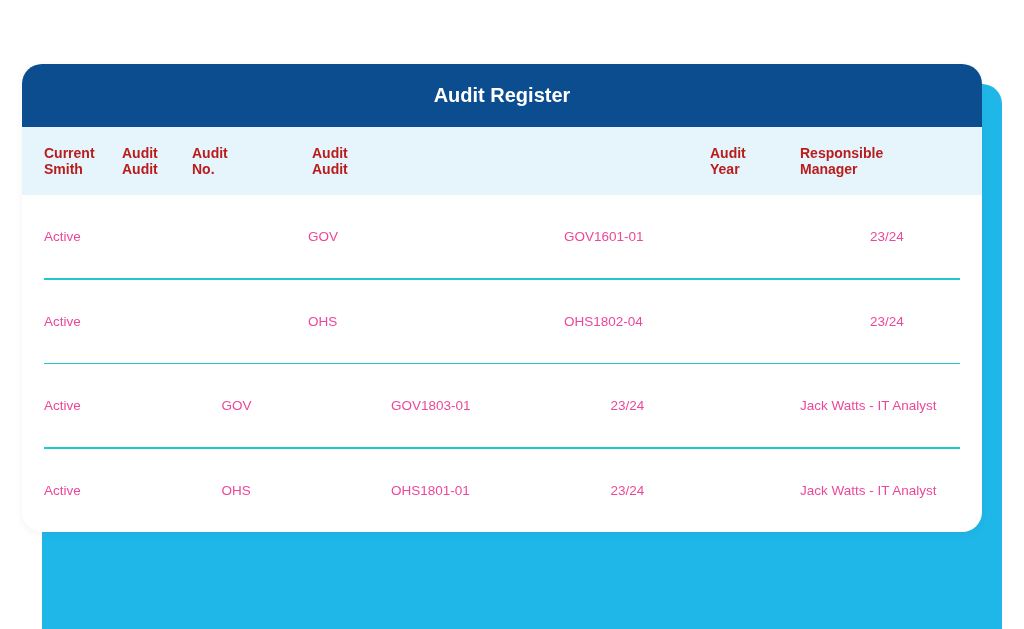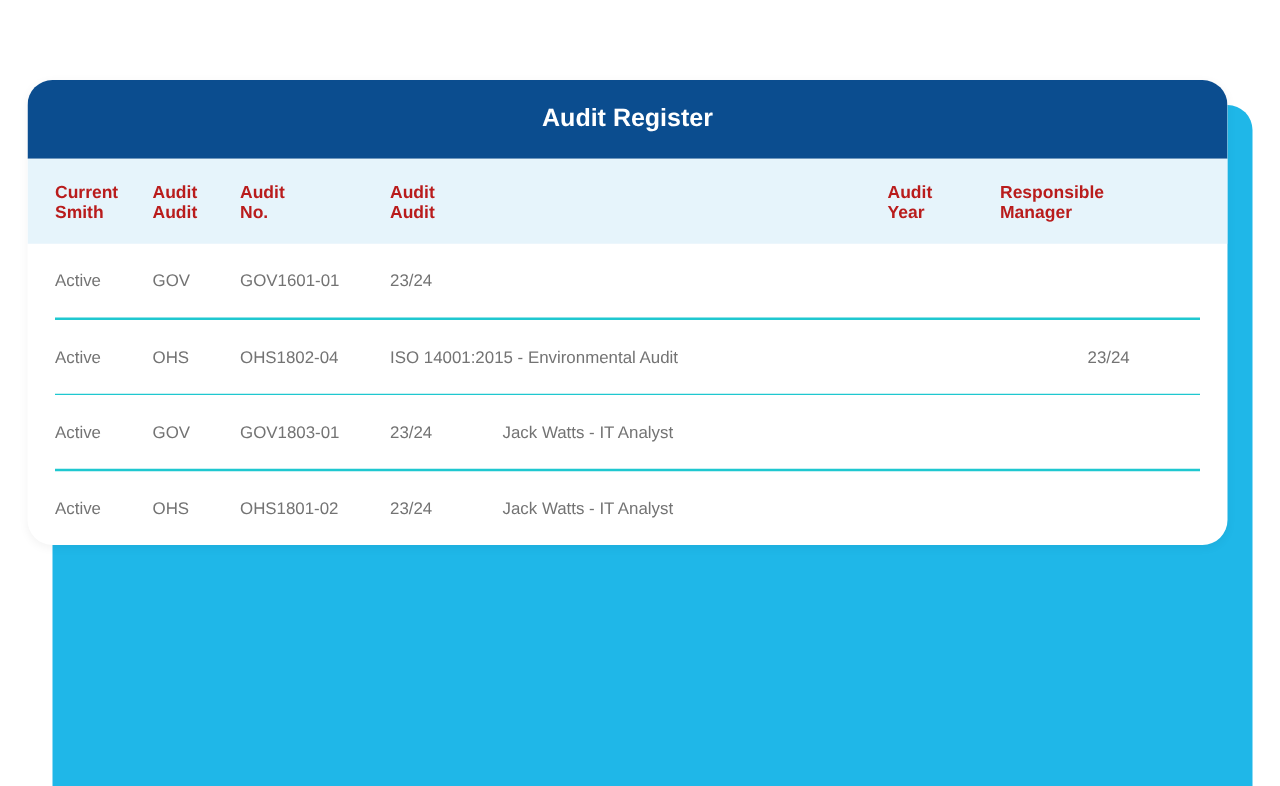--- a/index.html
+++ b/index.html
@@ -48,24 +48,25 @@
     .col-header-row {
       display: flex;
       background: #e6f4fb;
       padding: 18px 22px;
       font-weight: 700;
       color: #b91c1c;
       font-size: 14px;
     }
     .body-row {
       display: flex;
-      padding: 22px 22px;
-      color: #737373;
+      padding: 34px 22px;
+      color: #ec4899;
       font-size: 13.5px;
       align-items: center;
+      justify-content: space-between;
     }
     .divider {
       height: 1.5px;
       background: #1fc8d0;
       margin: 0 22px;
     }
     .col-status { width: 78px; flex-shrink: 0; padding-right: 8px; }
     .col-type   { width: 70px; flex-shrink: 0; padding-right: 8px; }
     .col-no     { width: 120px; flex-shrink: 0; padding-right: 8px; }
     .col-title  { flex: 1; padding-right: 8px; }
@@ -114,36 +115,35 @@
       <div class="col-type">GOV</div>
       <div class="col-no">GOV1601-01</div>
       <div class="col-year">23/24</div>
     </div>
     <div class="divider"></div>
 
     <div class="body-row">
       <div class="col-status">Active</div>
       <div class="col-type">OHS</div>
       <div class="col-no">OHS1802-04</div>
-      <div class="col-title">ISO 14001:2015 - Environmental Audit</div>
       <div class="col-year">23/24</div>
     </div>
     <div class="divider"></div>
 
     <div class="body-row">
       <div class="col-status">Active</div>
       <div class="col-type">GOV</div>
       <div class="col-no">GOV1803-01</div>
       <div class="col-year">23/24</div>
       <div class="col-officer">Jack Watts - IT Analyst</div>
     </div>
     <div class="divider"></div>
 
     <div class="body-row">
       <div class="col-status">Active</div>
       <div class="col-type">OHS</div>
-      <div class="col-no">OHS1801-02</div>
+      <div class="col-no">OHS1801-01</div>
       <div class="col-year">23/24</div>
       <div class="col-officer">Jack Watts - IT Analyst</div>
     </div>
 
   </div>
 </div>
 
 </body></html>

